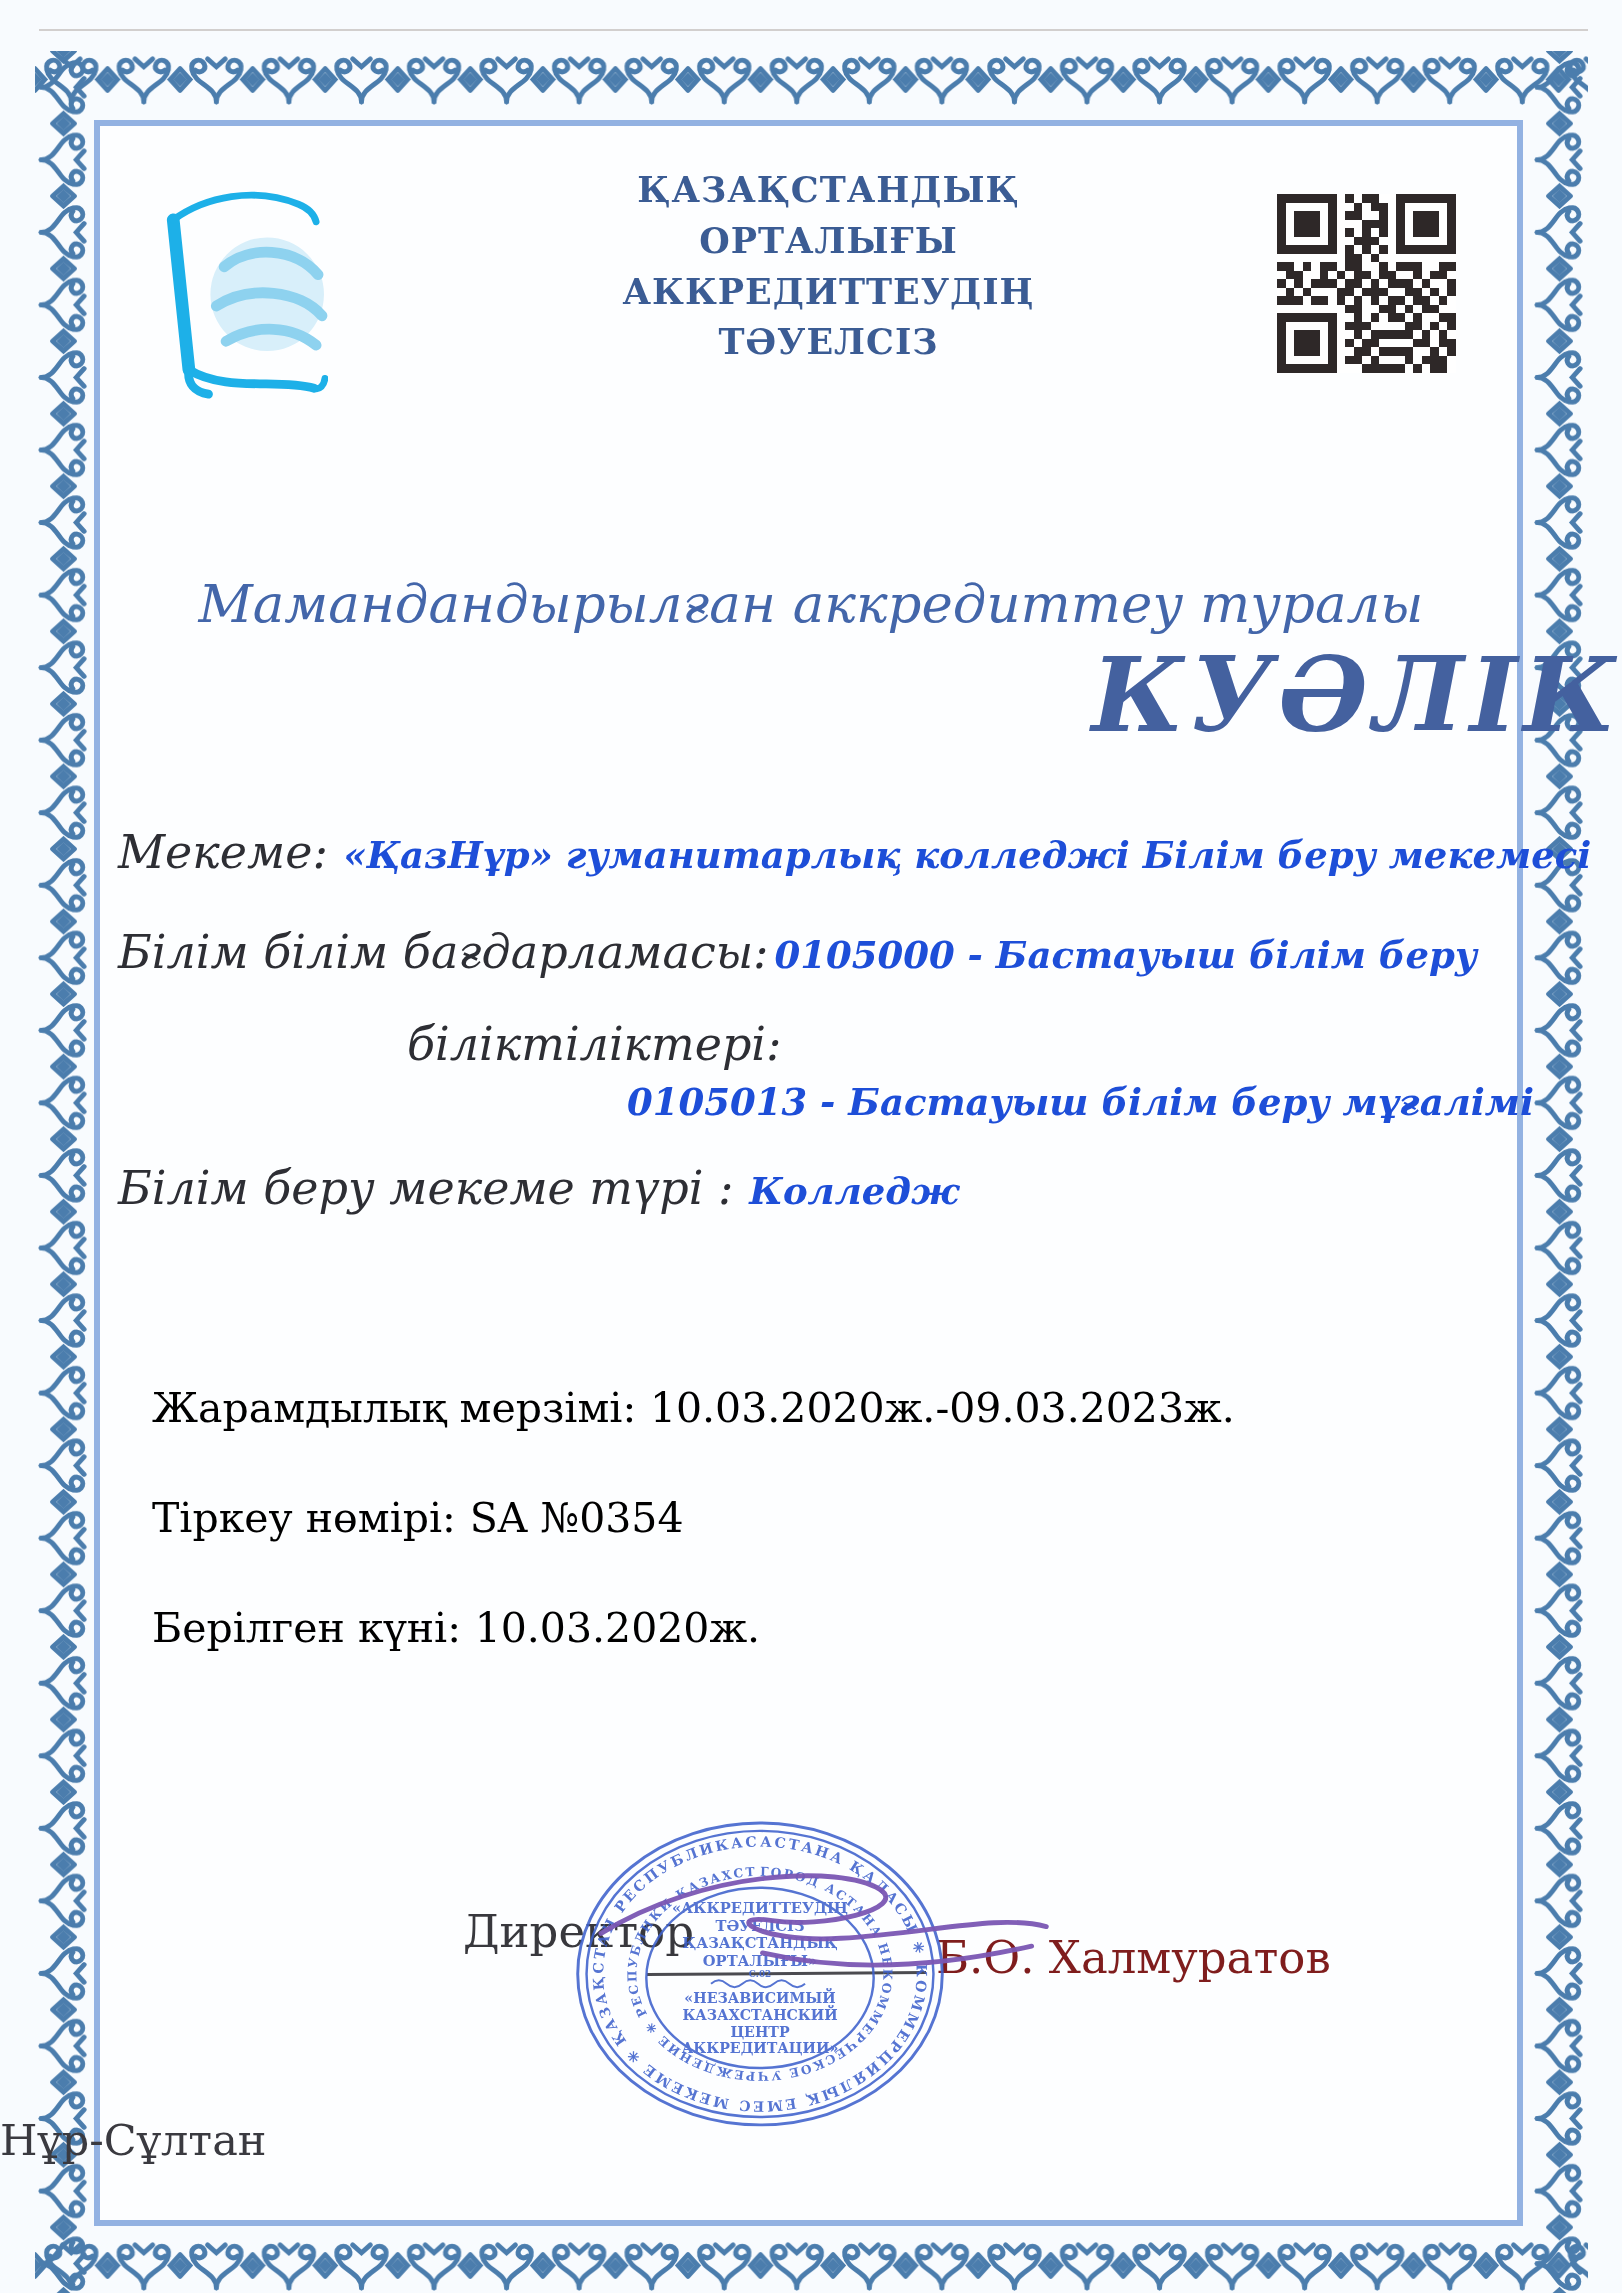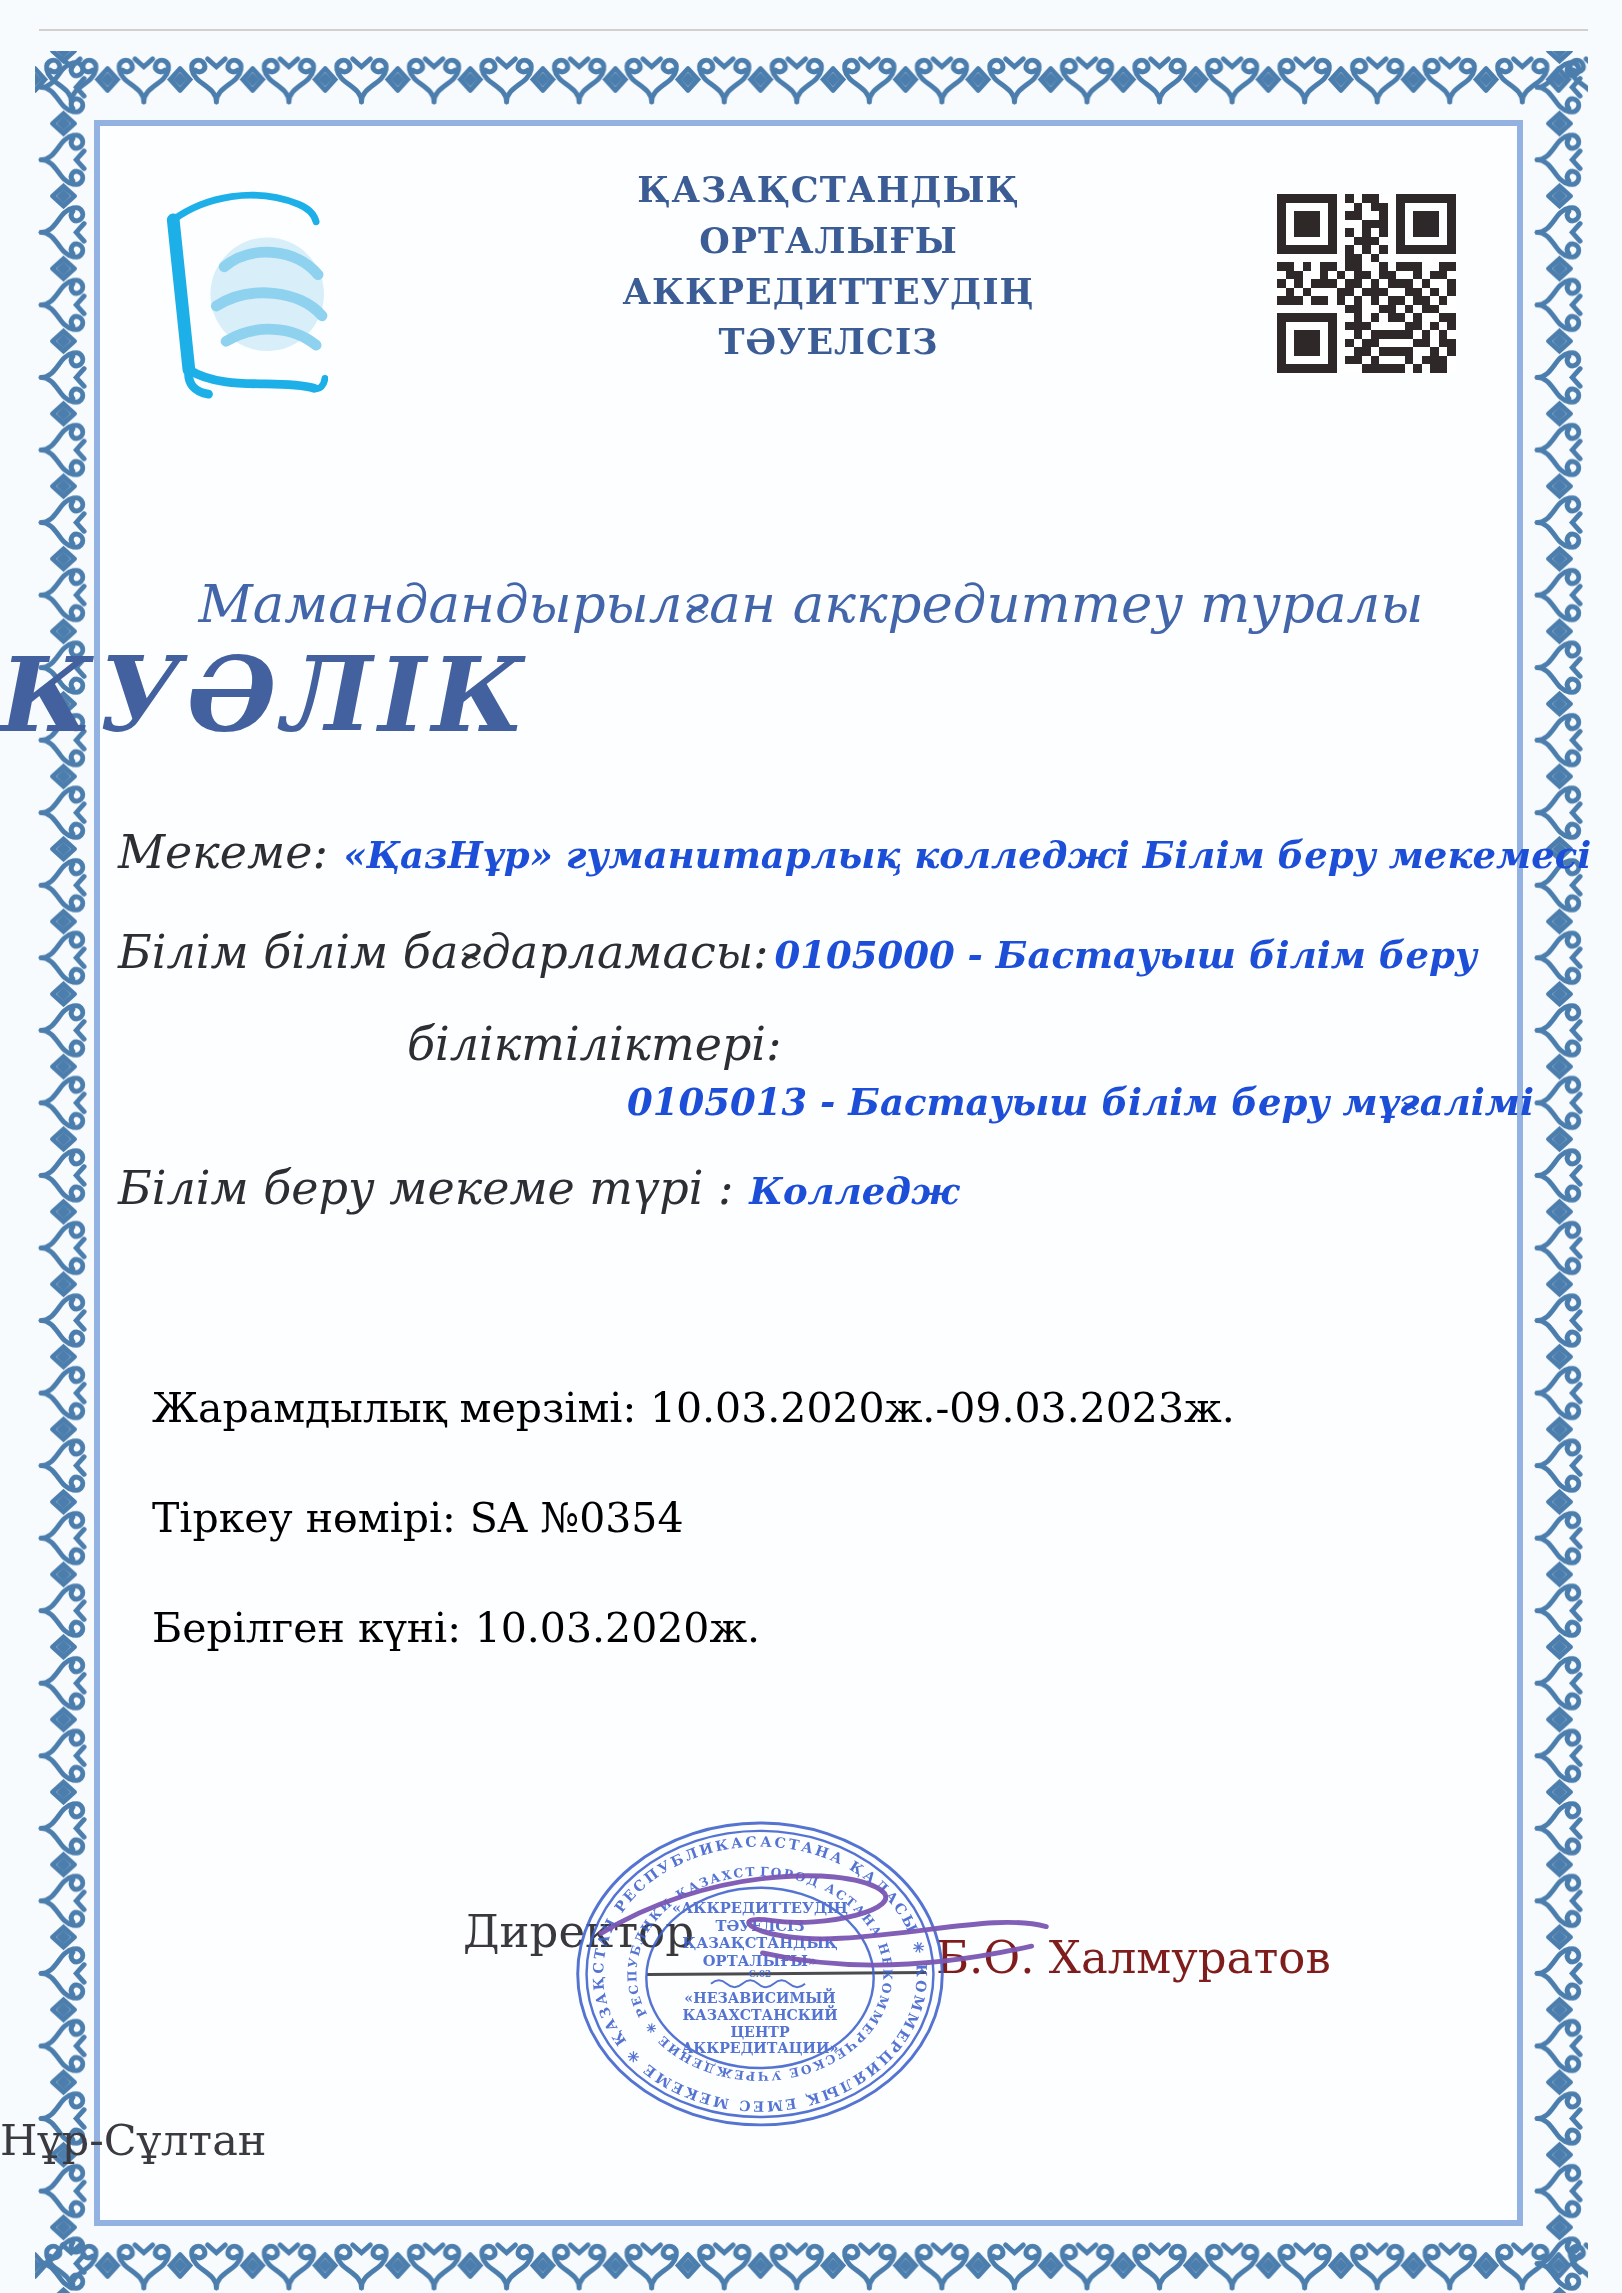--- a/index.html
+++ b/index.html
@@ -21,21 +21,21 @@
   .org-name{
     position:absolute;left:510px;top:165px;width:637px;text-align:center;
     font-weight:bold;font-size:35px;line-height:1.45;letter-spacing:1px;color:#3b5c94;
   }
   .qr{position:absolute;left:1277px;top:194px;width:179px;height:179px;background:#ffffff;}
   .subtitle{
     position:absolute;left:0;top:573px;width:1622px;text-align:center;
     font-style:italic;font-weight:400;font-size:53px;color:#4366aa;
   }
   .main-title{
-    position:absolute;left:0;top:635px;width:1622px;text-align:left;
+    position:absolute;left:0;top:635px;width:1622px;text-align:right;
     font-style:italic;font-weight:bold;font-size:102px;letter-spacing:5.9px;color:#44619f;
   }
   .row{position:absolute;white-space:nowrap;}
   .lab{font-style:italic;font-size:46px;color:#2d2e34;}
   .val{font-style:italic;font-weight:bold;font-size:37px;color:#1d4ed8;margin-left:15.7px;}
   .row-institution{left:118px;top:825px;}
   .row-program{left:118px;top:925px;}
   .row-qualifications{left:407px;top:1017px;}
   .row-qualification-value{left:627px;top:1080px;}
   .row-type{left:118px;top:1119px;margin-top:42px;}

